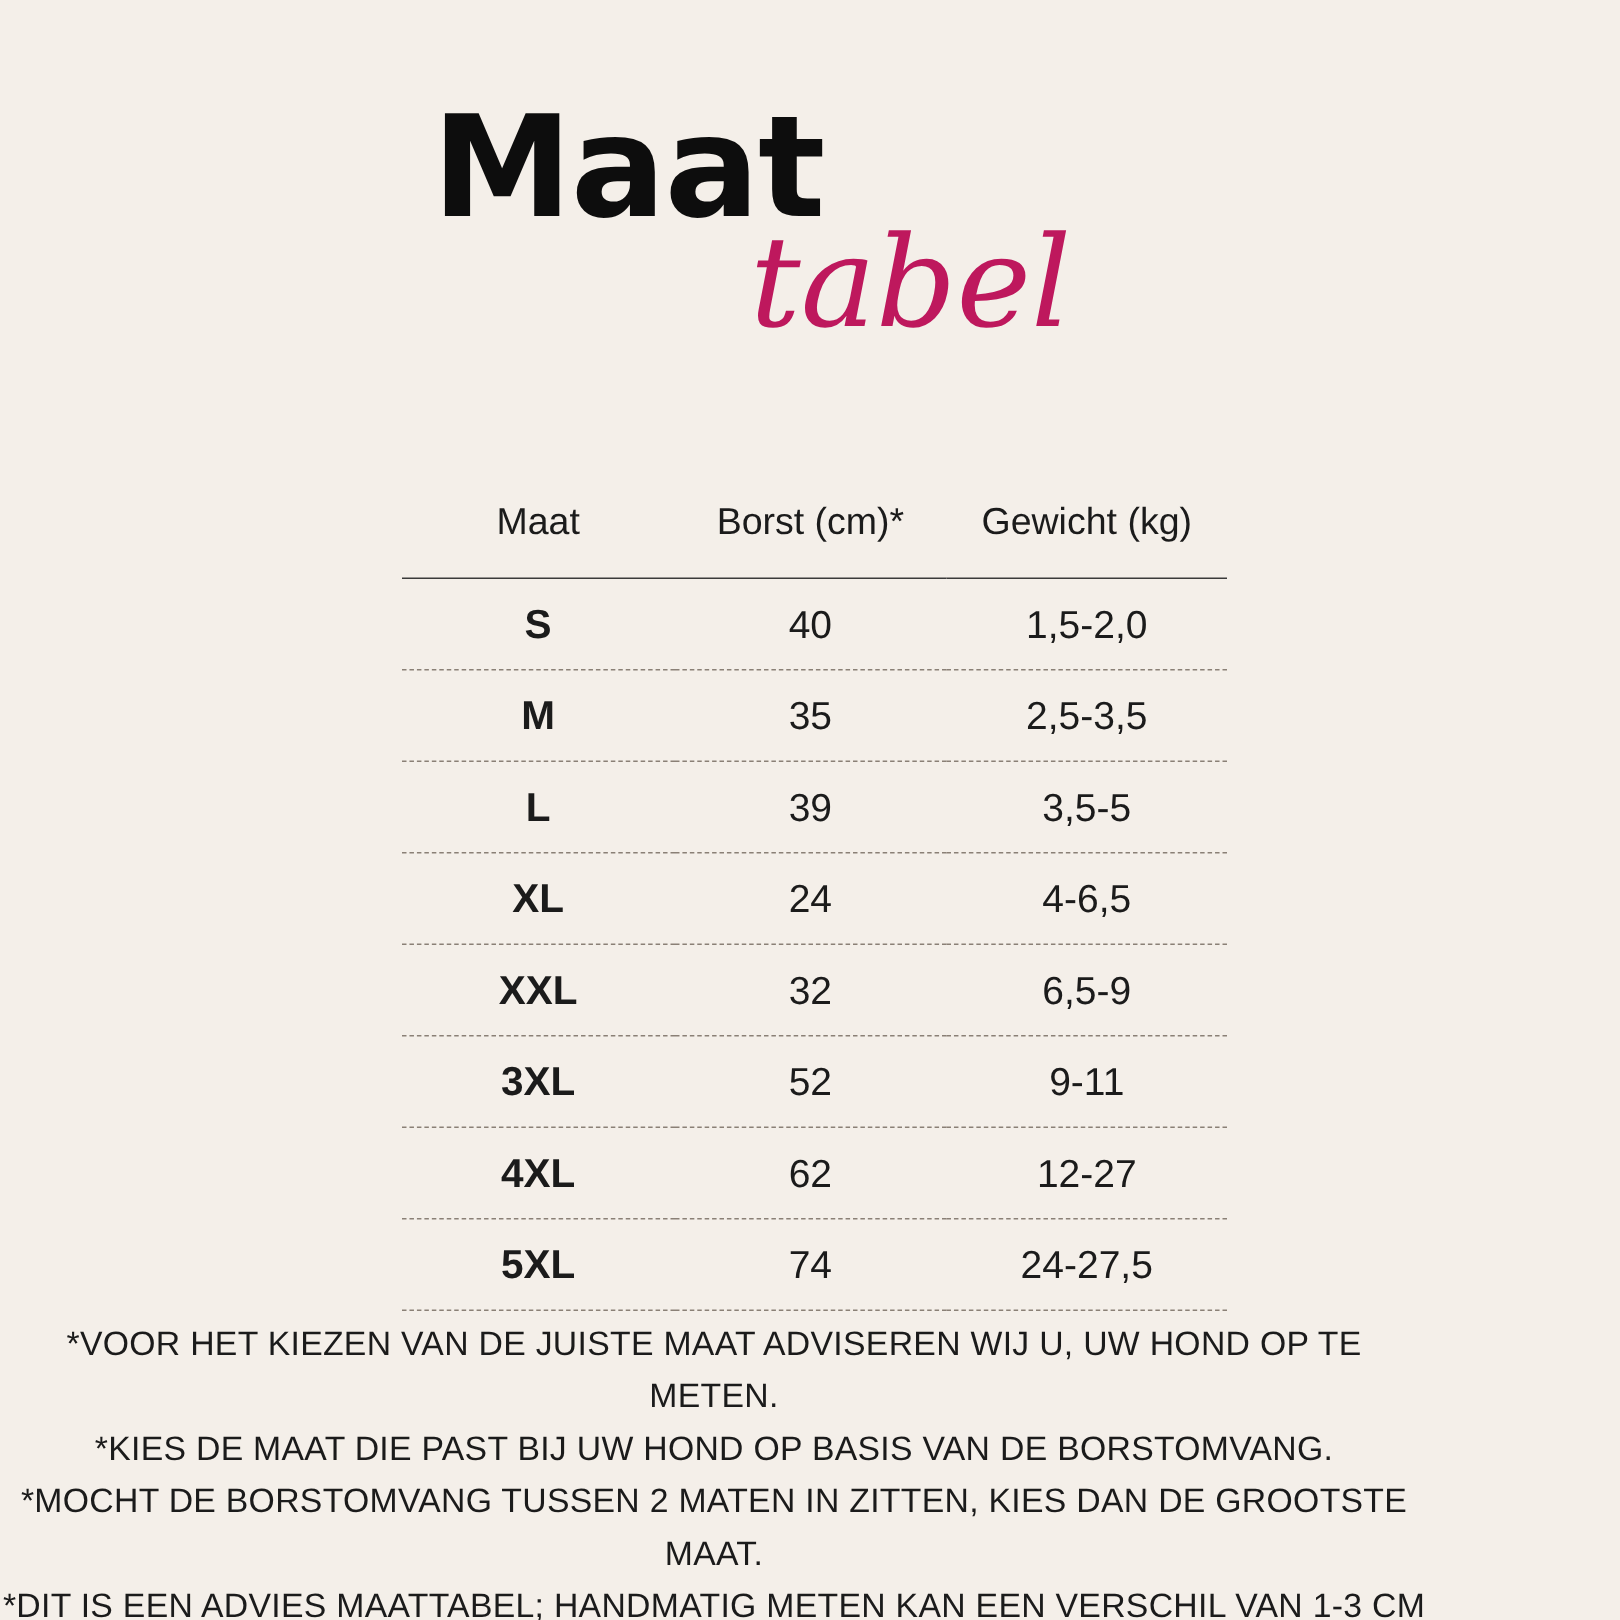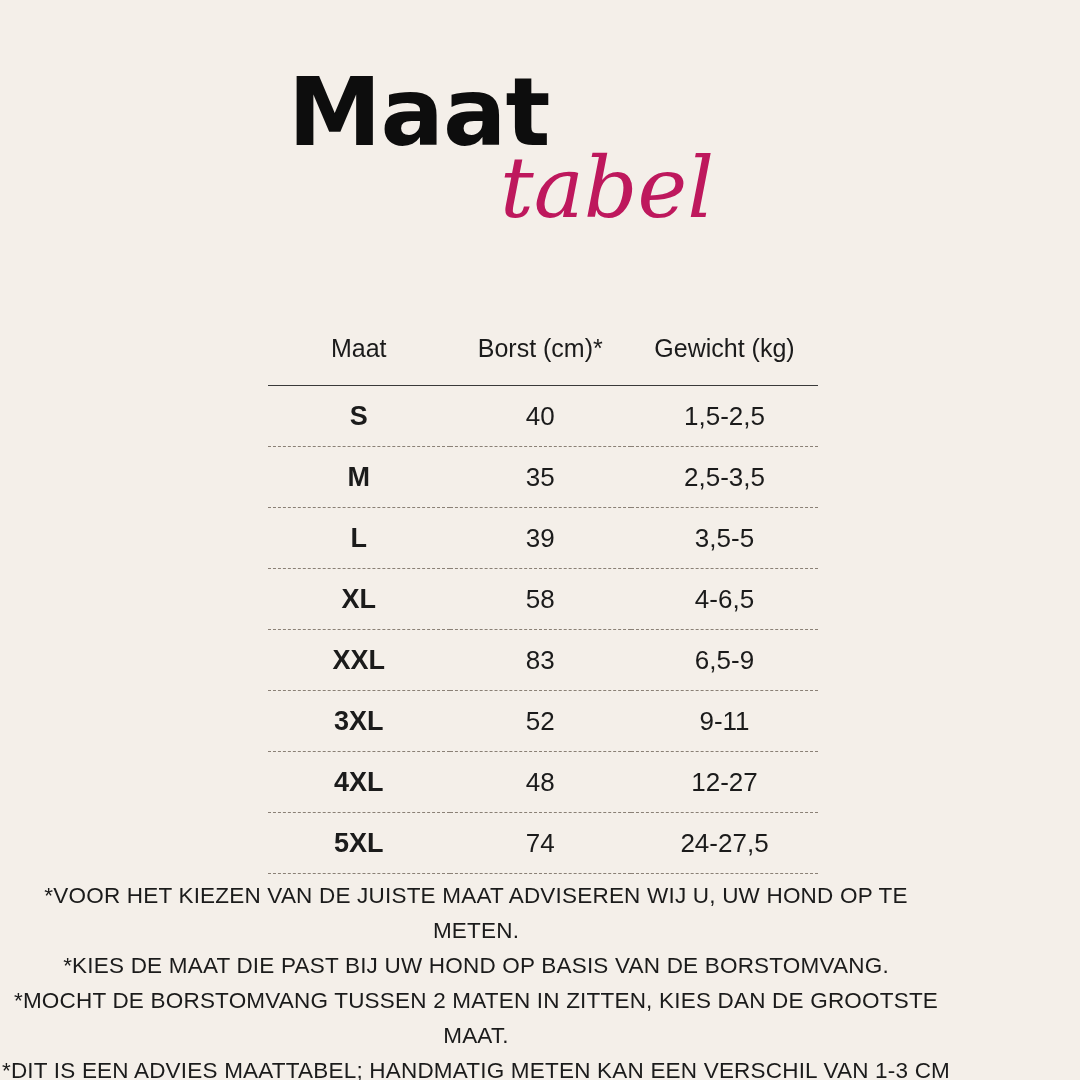--- a/index.html
+++ b/index.html
@@ -131,50 +131,50 @@
         <tr>
           <th>Maat</th>
           <th>Borst (cm)*</th>
           <th>Gewicht (kg)</th>
         </tr>
       </thead>
       <tbody>
         <tr>
           <td class="size-col">S</td>
           <td>40</td>
-          <td>1,5-2,5</td>
+          <td>1,5-2,0</td>
         </tr>
         <tr>
           <td class="size-col">M</td>
           <td>35</td>
           <td>2,5-3,5</td>
         </tr>
         <tr>
           <td class="size-col">L</td>
           <td>39</td>
           <td>3,5-5</td>
         </tr>
         <tr>
           <td class="size-col">XL</td>
-          <td>58</td>
+          <td>24</td>
           <td>4-6,5</td>
         </tr>
         <tr>
           <td class="size-col">XXL</td>
-          <td>83</td>
+          <td>32</td>
           <td>6,5-9</td>
         </tr>
         <tr>
           <td class="size-col">3XL</td>
           <td>52</td>
           <td>9-11</td>
         </tr>
         <tr>
           <td class="size-col">4XL</td>
-          <td>48</td>
+          <td>62</td>
           <td>12-27</td>
         </tr>
         <tr>
           <td class="size-col">5XL</td>
           <td>74</td>
           <td>24-27,5</td>
         </tr>
       </tbody>
     </table>
   </div>

